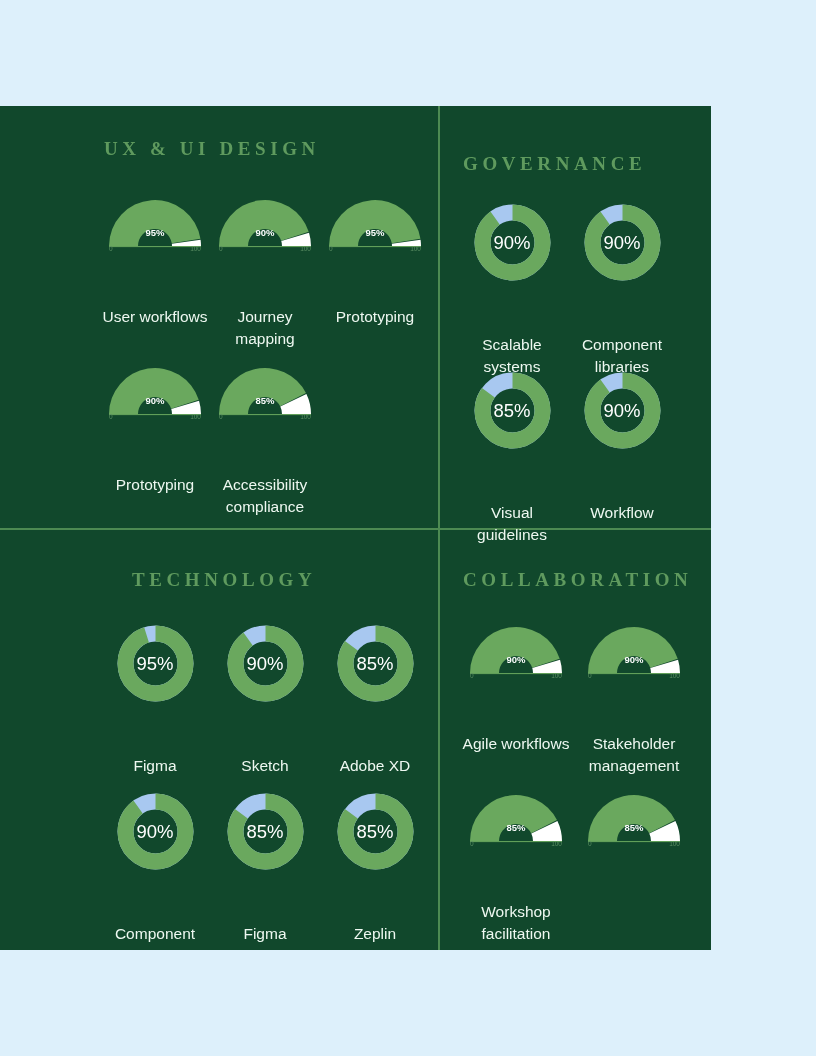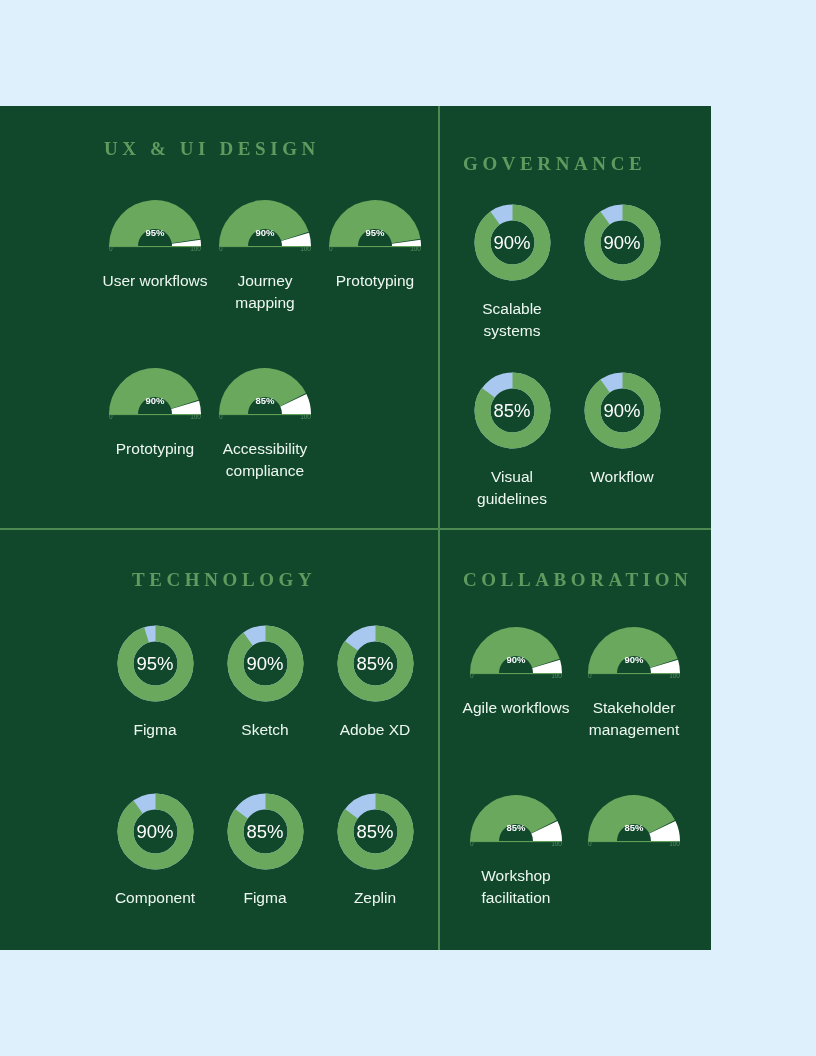--- a/index.html
+++ b/index.html
@@ -66,20 +66,21 @@
 
   
   .row {
     position: absolute;
     display: flex;
   }
   .item {
     display: flex;
     flex-direction: column;
     align-items: center;
+    gap: 36px;
   }
   .item-label {
     color: #eef8f1;
     font-size: 15.5px;
     line-height: 21.5px;
     text-align: center;
     max-width: 110px;
   }
 
   
@@ -240,20 +241,21 @@
           <div class="item-label">Scalable systems</div>
         </div>
         <div class="item">
           <div class="chart-slot donut-slot">
             <svg width="85" height="85" viewBox="0 0 85 85">
               <circle cx="42.5" cy="42.5" r="30" fill="none" stroke="#a8c8f0" stroke-width="16"></circle>
               <circle cx="42.5" cy="42.5" r="30" fill="none" stroke="#6aa85e" stroke-width="16" stroke-dasharray="169.64600329384882 188.49555921538757" transform="rotate(-90 42.5 42.5)"></circle>
             </svg>
             <div class="donut-value">90%</div>
           </div>
+          <div class="item-label">Component libraries</div>
         </div>
       </div>
     <div class="row row-2">
         <div class="item">
           <div class="chart-slot donut-slot">
             <svg width="85" height="85" viewBox="0 0 85 85">
               <circle cx="42.5" cy="42.5" r="30" fill="none" stroke="#a8c8f0" stroke-width="16"></circle>
               <circle cx="42.5" cy="42.5" r="30" fill="none" stroke="#6aa85e" stroke-width="16" stroke-dasharray="160.22122533307945 188.49555921538757" transform="rotate(-90 42.5 42.5)"></circle>
             </svg>
             <div class="donut-value">85%</div>

